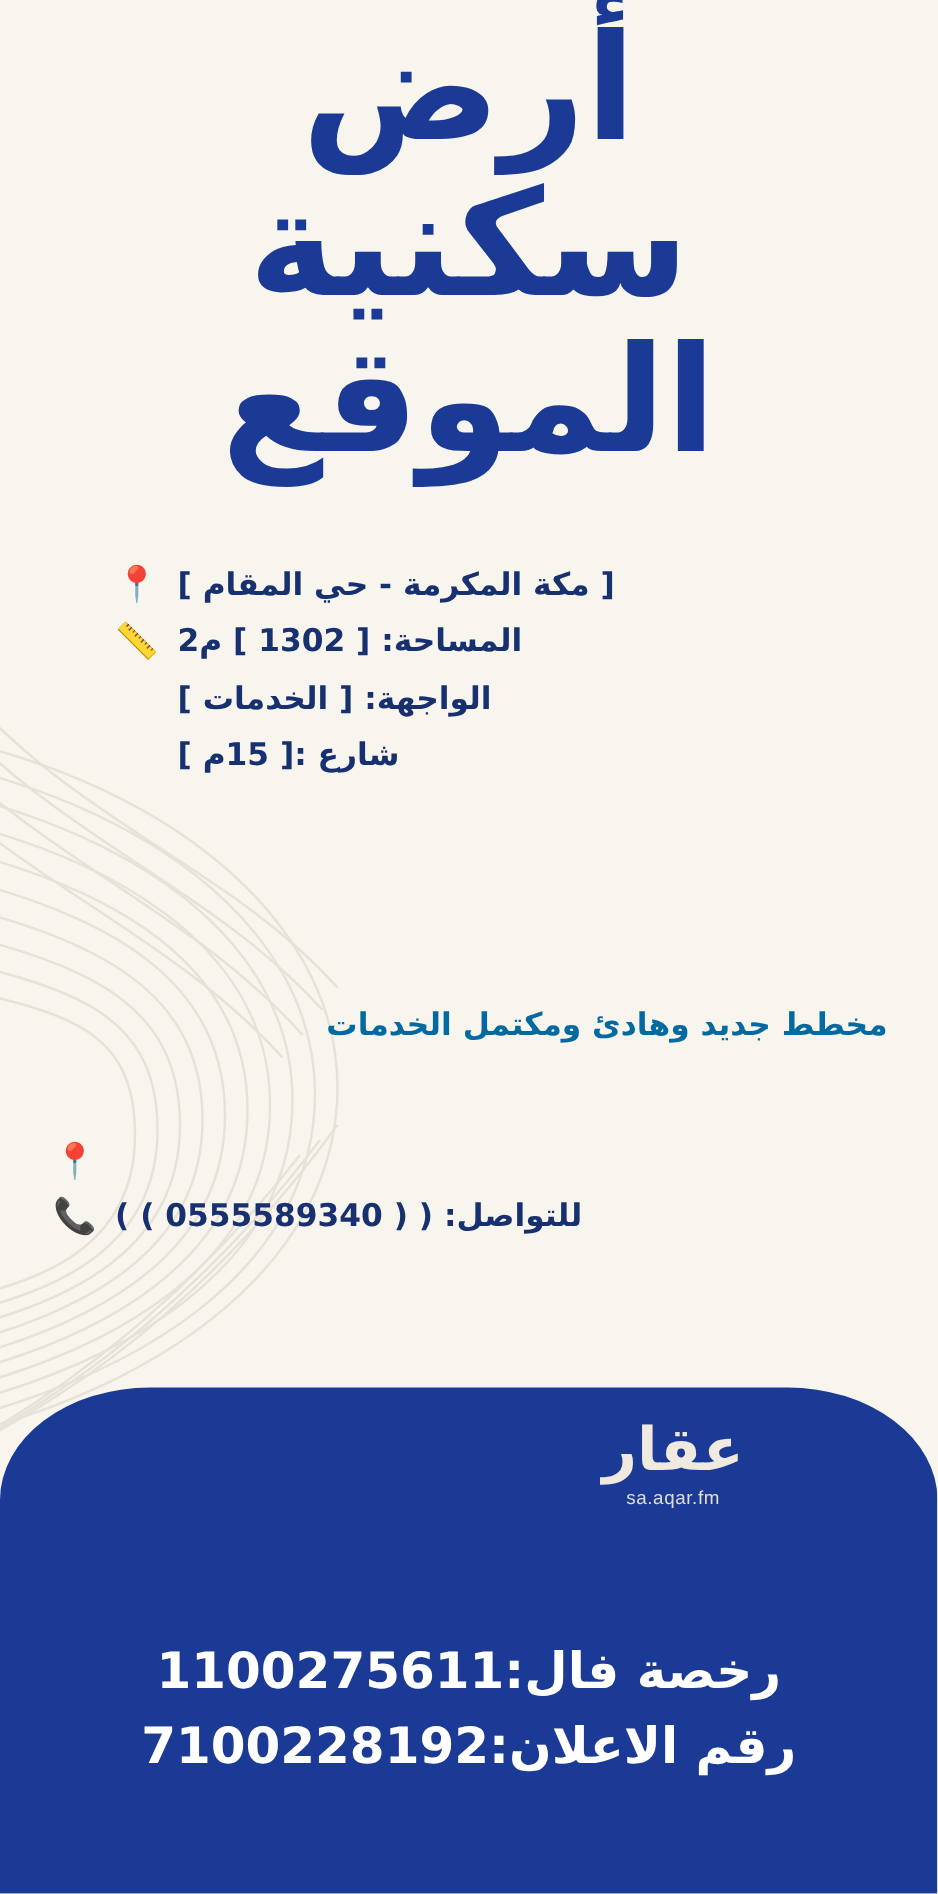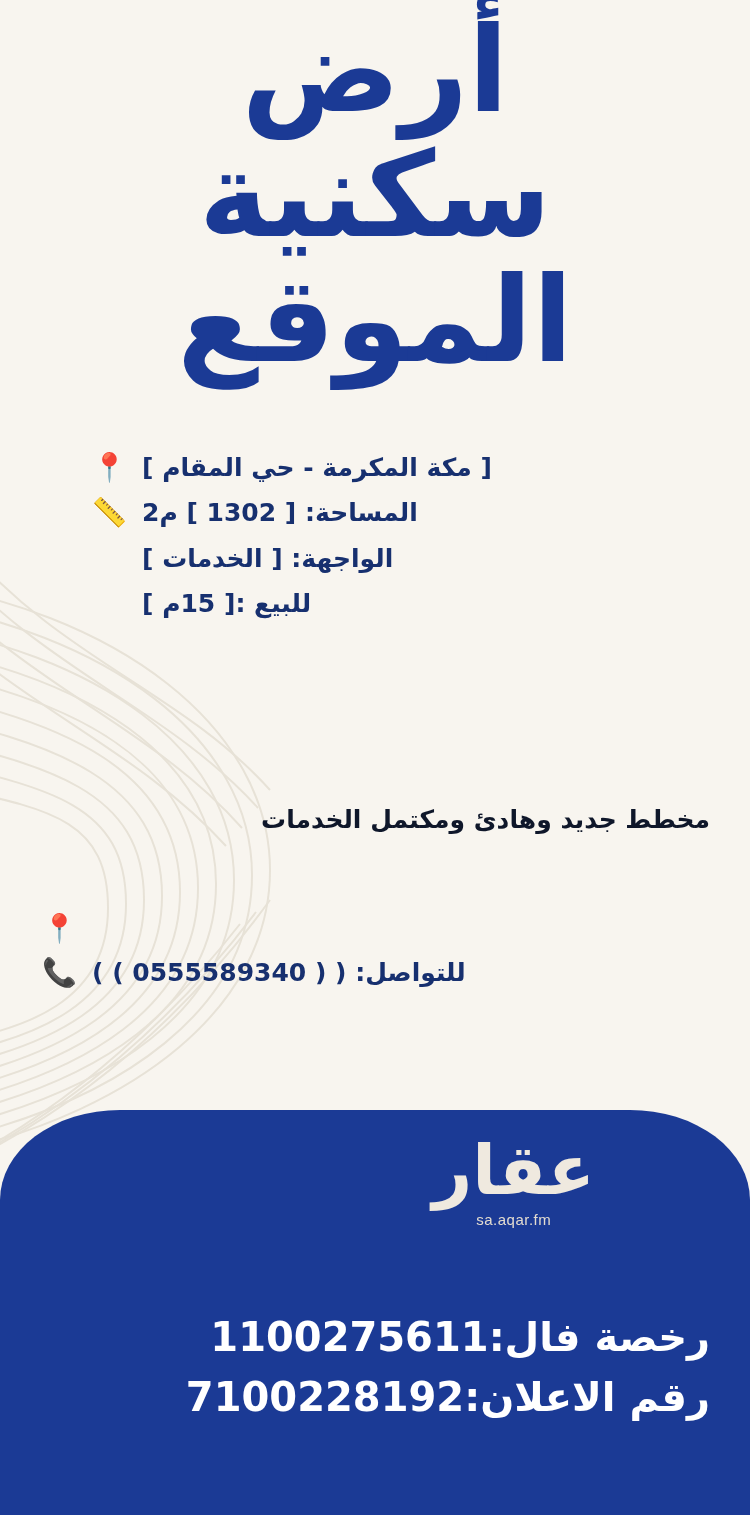--- a/index.html
+++ b/index.html
@@ -82,21 +82,21 @@
 
   .tagline {
     position: absolute;
     top: 805px;
     right: 40px;
     width: 670px;
     text-align: right;
     direction: rtl;
     font-size: 25px;
     font-weight: bold;
-    color: #0f172a;
+    color: #0369a1;
   }
 
   .contact {
     position: absolute;
     top: 915px;
     right: 40px;
     width: 670px;
     direction: rtl;
   }
 
@@ -113,41 +113,41 @@
   }
   .brand {
     position: absolute;
     top: 26px;
     right: 155px;
     text-align: center;
     color: #e9e3d8;
     direction: rtl;
   }
   .brand .mark {
-    font-size: 69px;
+    font-size: 48px;
     font-weight: bold;
     letter-spacing: 2px;
     line-height: 1;
     color: #efe9df;
   }
   .brand .url {
     margin-top: 6px;
     font-size: 15px;
     letter-spacing: .5px;
     color: #e3dcd0;
     font-family: "Liberation Sans", sans-serif;
     direction: ltr;
   }
 
   .license {
     position: absolute;
     right: 40px;
     bottom: 88px;
     width: 670px;
-    text-align: right;
+    text-align: center;
     direction: rtl;
     color: #ffffff;
     font-weight: bold;
     font-size: 40px;
     line-height: 1.5;
   }
   .license .row { display: block; white-space: nowrap; }
 
   .pin { font-size: 26px; }
 </style>
@@ -196,21 +196,21 @@
       <span class="txt">المساحة: [ 1302 ] م2</span>
     </div>
 
     <div class="det-row noicon">
       <span class="ico"></span>
       <span class="txt">الواجهة: [ الخدمات ]</span>
     </div>
 
     <div class="det-row noicon">
       <span class="ico"></span>
-      <span class="txt">للبيع :[ 15م ]</span>
+      <span class="txt">شارع :[ 15م ]</span>
     </div>
 
   </div>
 
   <div class="tagline">مخطط جديد وهادئ ومكتمل الخدمات</div>
 
   <div class="contact">
     <div class="det-row">
       <span class="ico pin">📍</span>
     </div>

